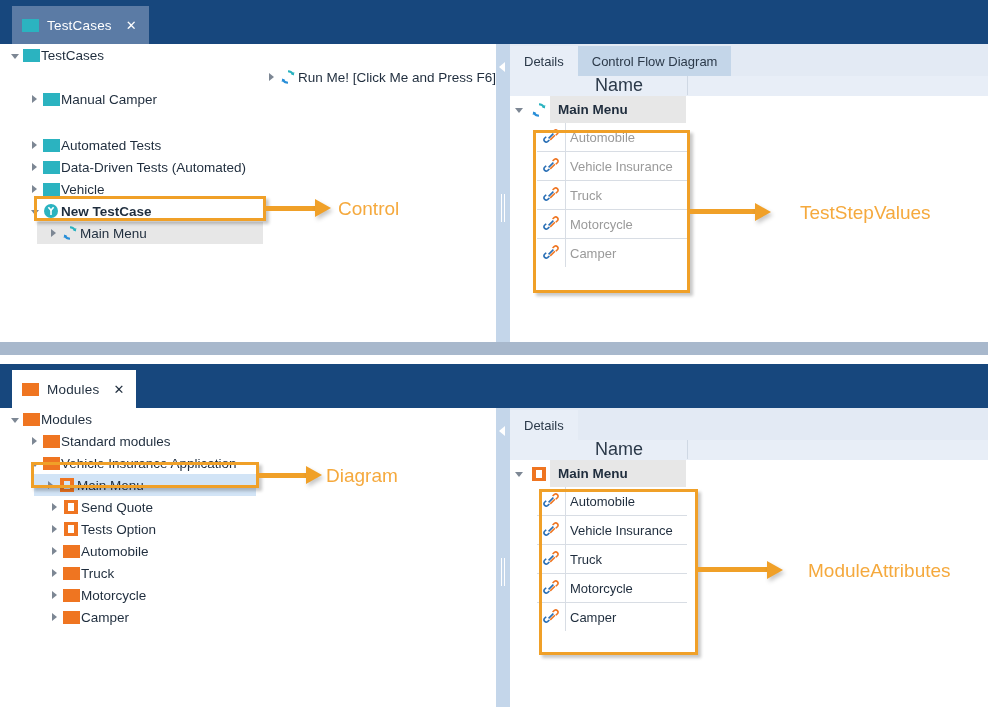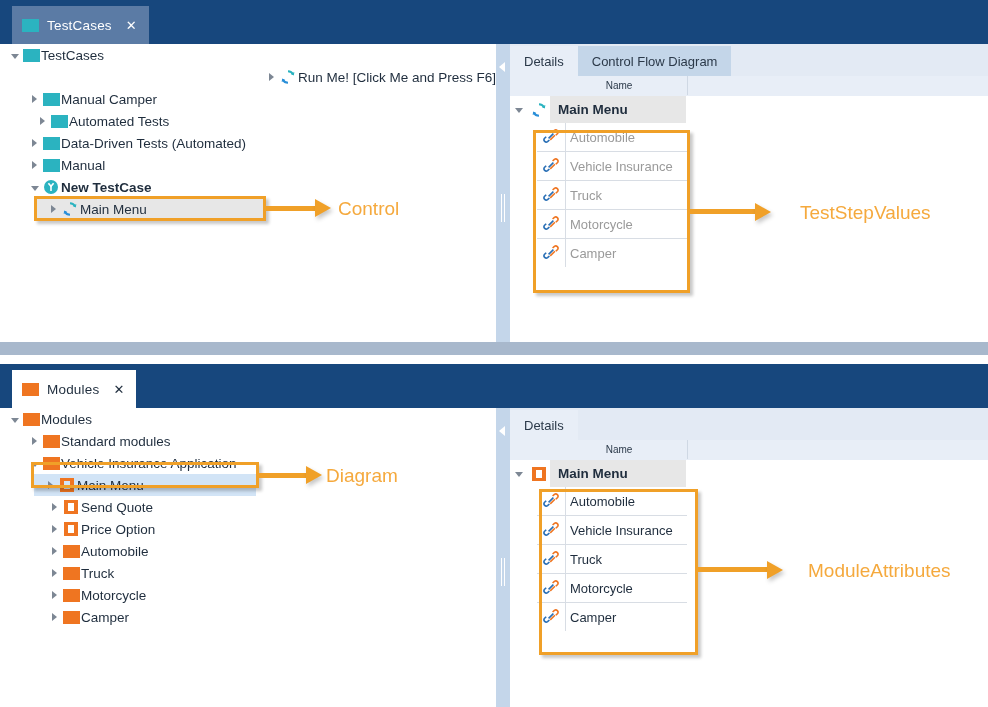--- a/index.html
+++ b/index.html
@@ -76,21 +76,21 @@
   .grip i:nth-child(1){left:1px;}
   .grip i:nth-child(2){left:4px;}
 
   .dtabs{position:absolute;left:14px;top:0;right:0;height:32px;background:#e3eaf4;display:flex;align-items:flex-end;}
   .dtab{height:30px;display:flex;align-items:center;padding:0 14px;font-size:13px;color:#2b3949;box-sizing:border-box;}
   .dtab.active{background:#e8eef7;}
   .dtab.inactive{background:#c4d6e9;}
 
   .gridhdr{position:absolute;left:14px;top:32px;right:0;height:20px;background:#e8eef7;border-bottom:1px solid #cfd8e4;}
   .gridhdr .colname{position:absolute;left:41px;top:0;width:136px;height:19px;
-      display:flex;align-items:center;justify-content:center;font-size:10px;color:#2b3949;
+      display:flex;align-items:center;justify-content:center;font-size:18px;color:#2b3949;
       border-right:1px solid #cfd8e4;}
 
   .gridbody{position:absolute;left:14px;top:52px;right:0;bottom:0;background:#ffffff;}
 
   .rootrow{position:absolute;left:0;top:0;height:27px;display:flex;align-items:center;}
   .rootrow .rexp{width:18px;display:flex;align-items:center;justify-content:center;}
   .rootrow .rico{width:22px;display:flex;align-items:center;justify-content:center;}
   .rootrow .rname{width:136px;height:27px;display:flex;align-items:center;padding-left:8px;
       box-sizing:border-box;background:#e7e7e7;font-size:13.5px;font-weight:600;color:#1f2d3d;}
 
@@ -153,21 +153,21 @@
         </div>
         <div class="treerow" style="padding-left: 28px;">
           <span class="expander">
             <span class="arrow-r"></span>
           </span>
           <span class="ico">
             <span class="folder teal"></span>
           </span>
           <span class="lbl">Manual Camper</span>
         </div>
-        <div class="treerow" style="padding-left: 36px;">
+        <div class="treerow" style="padding-left: 28px; margin-top: 24px;">
           <span class="expander">
             <span class="arrow-r"></span>
           </span>
           <span class="ico">
             <span class="folder teal"></span>
           </span>
           <span class="lbl">Automated Tests</span>
         </div>
         <div class="treerow" style="padding-left: 28px;">
           <span class="expander">
@@ -178,21 +178,21 @@
           </span>
           <span class="lbl">Data-Driven Tests (Automated)</span>
         </div>
         <div class="treerow" style="padding-left: 28px;">
           <span class="expander">
             <span class="arrow-r"></span>
           </span>
           <span class="ico">
             <span class="folder teal"></span>
           </span>
-          <span class="lbl">Manual</span>
+          <span class="lbl">Vehicle</span>
         </div>
         <div class="treerow" style="padding-left: 28px; font-weight: bold;">
           <span class="expander">
             <span class="arrow-d"></span>
           </span>
           <span class="ico">
             <span class="ico-testcase"><svg width="16" height="16" viewBox="0 0 16 16">
                 <circle cx="8" cy="8" r="7" fill="#2bb3c0"></circle>
                 <path d="M5.4 4.2 8 7.3l2.6-3.1" fill="none" stroke="#ffffff" stroke-width="1.6"></path>
                 <rect x="7.2" y="7" width="1.6" height="5" fill="#ffffff"></rect>
@@ -406,21 +406,21 @@
           <span class="ico">
             <span class="ico-module">
               <i class="l1"></i>
               <i class="l2"></i>
               <i class="l3"></i>
               <i class="r1"></i>
               <i class="r2"></i>
               <i class="r3"></i>
             </span>
           </span>
-          <span class="lbl">Price Option</span>
+          <span class="lbl">Tests Option</span>
         </div>
         <div class="treerow" style="padding-left: 48px;">
           <span class="expander">
             <span class="arrow-r"></span>
           </span>
           <span class="ico">
             <span class="folder orange"></span>
           </span>
           <span class="lbl">Automobile</span>
         </div>

